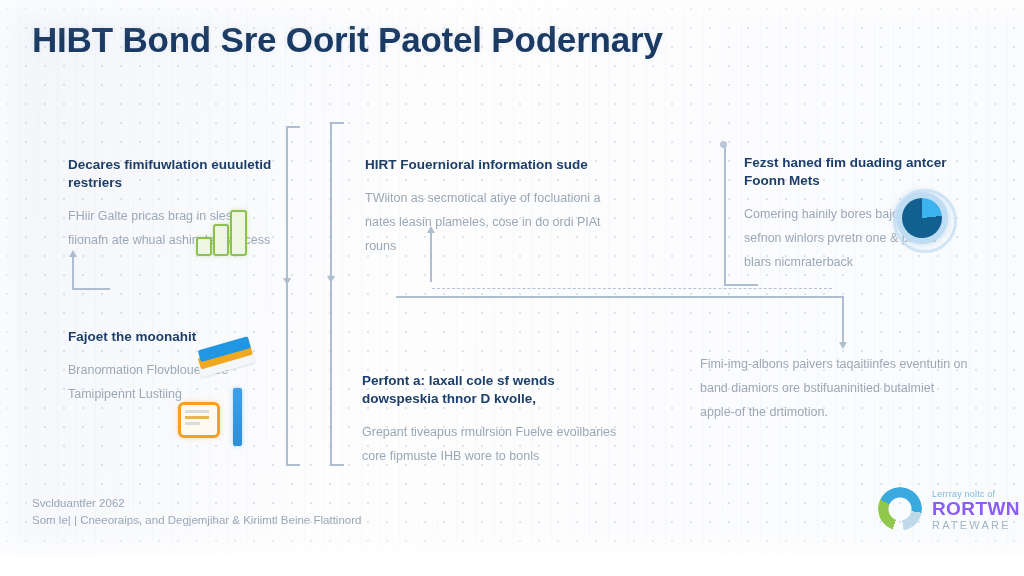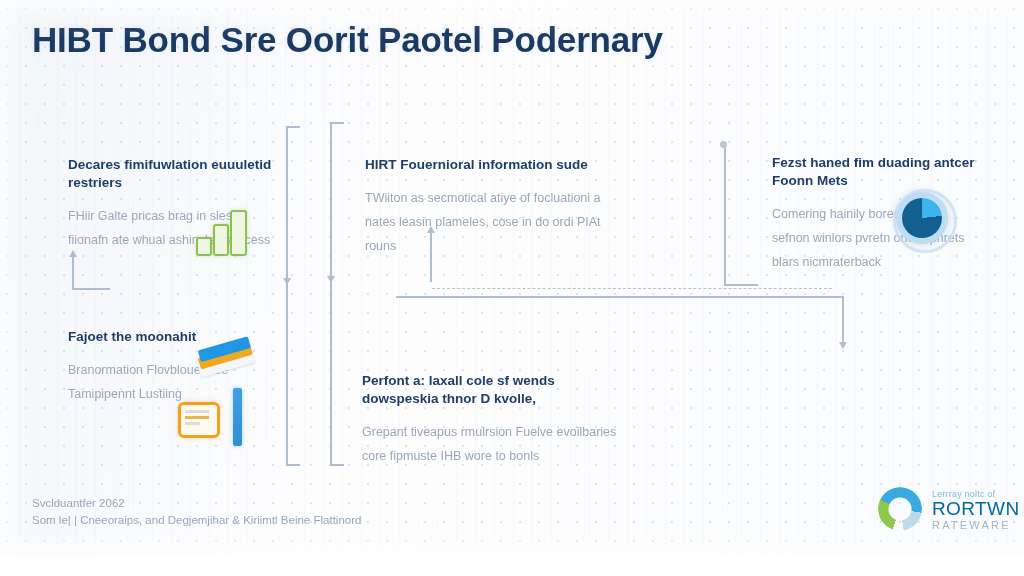--- a/index.html
+++ b/index.html
@@ -87,21 +87,21 @@
     line-height: 24px;
     text-shadow: 0 0.5px 1px rgba(255,255,255,.8);
     filter: blur(0.45px);
   }
 
   
   #blk-tl  { left: 68px;  top: 126px; width: 205px; }
   #blk-bl  { left: 68px;  top: 298px; width: 200px; }
   #blk-tm  { left: 365px; top: 126px; width: 260px; }
   #blk-bm  { left: 362px; top: 342px; width: 268px; }
-  #blk-tr  { left: 772px; top: 124px; width: 212px; }
+  #blk-tr  { left: 744px; top: 124px; width: 212px; }
   #blk-br  { left: 700px; top: 352px; width: 270px; }
 
   #blk-tr .body { text-indent: 0; }
 
   
   .conn { position: absolute; background: #aebdd0; }
   .conn-v { width: 1.6px; }
   .conn-h { height: 1.6px; }
 
   
@@ -255,21 +255,21 @@
             mask: radial-gradient(circle, transparent 11px, #000 12px);
     filter: blur(0.3px);
   }
   .logo .l-top {
     position: absolute; left: 54px; top: 6px;
     font-size: 9px; color: #7fb8dc; letter-spacing: .2px;
     filter: blur(0.35px);
   }
   .logo .l-main {
     position: absolute; left: 54px; top: 15px;
-    font-size: 19px; font-weight: normal; color: #0369a1; letter-spacing: .4px;
+    font-size: 19px; font-weight: bold; color: #8b5cf6; letter-spacing: .4px;
     filter: blur(0.3px);
   }
   .logo .l-sub {
     position: absolute; left: 54px; top: 36px;
     font-size: 11px; color: #9fb3c4; letter-spacing: 2.2px;
     filter: blur(0.5px);
   }
 </style>
 </head>
 <body>
@@ -328,20 +328,21 @@
     <div class="head">Perfont a: laxall cole sf wends dowspeskia thnor D kvolle,</div>
     <div class="body">Grepant tiveapus rmulrsion Fuelve evoilbaries core fipmuste IHB wore to bonls</div>
   </div>
 
   <div class="block" id="blk-tr">
     <div class="head">Fezst haned fim duading antcer Foonn Mets</div>
     <div class="body">Comering hainily bores bajoil ur sefnon winlors pvretn one &amp; phrets blars nicmraterback</div>
   </div>
 
   <div class="block" id="blk-br">
+    <div class="body">Fimi-img-albons paivers taqaitiinfes eventutin on band diamiors ore bstifuaninitied butalmiet apple-of the drtimotion.</div>
   </div>
 
   <div class="icon" id="icon-barchart">
     <div class="bar b1"></div>
     <div class="bar b2"></div>
     <div class="bar b3"></div>
   </div>
 
   <div class="icon" id="icon-book">
     <div class="p1"></div>

